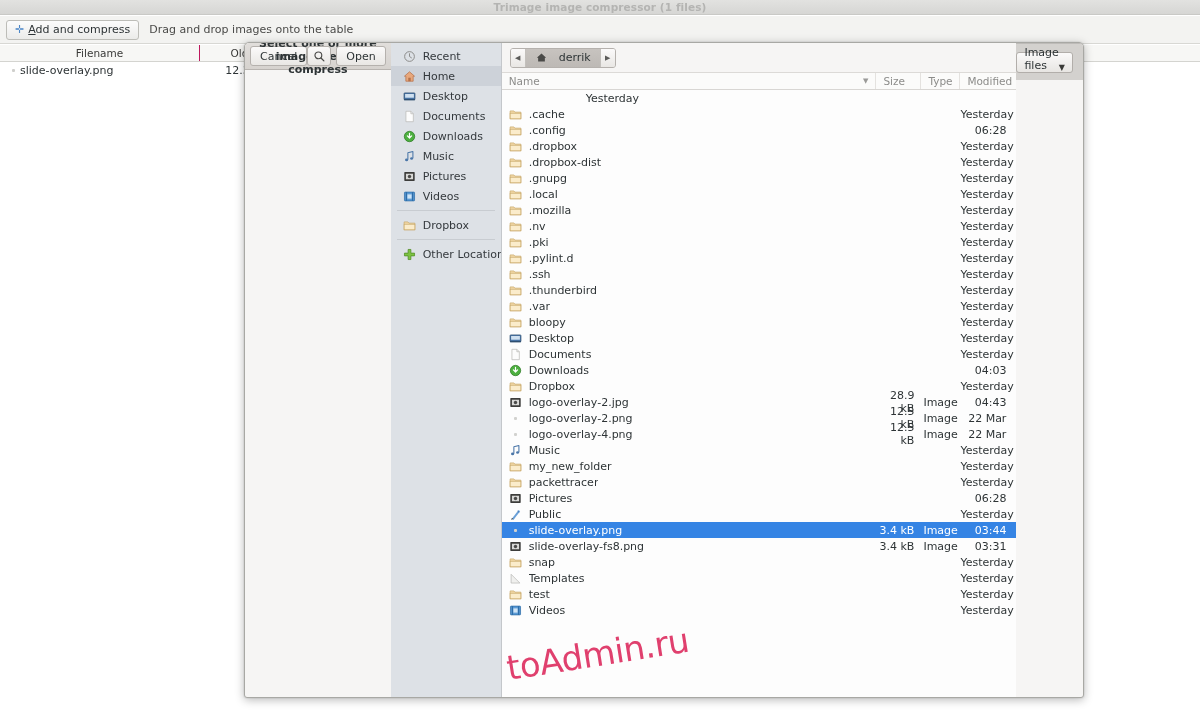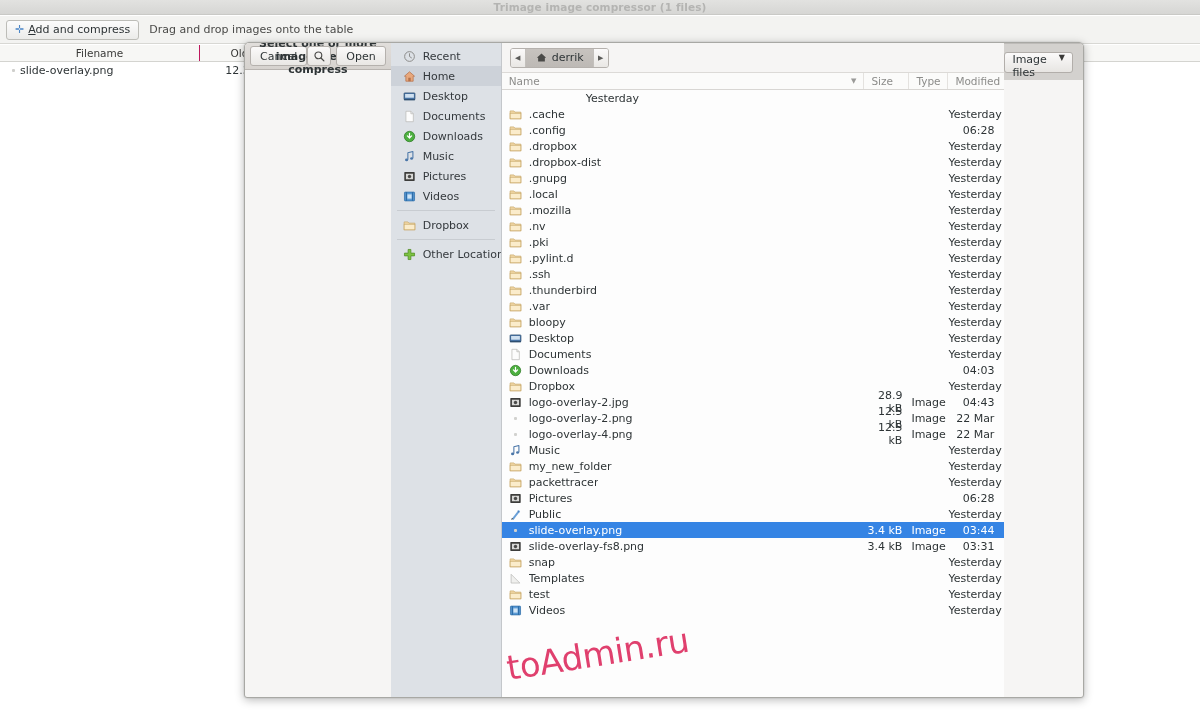--- a/index.html
+++ b/index.html
@@ -140,21 +140,21 @@
     background: linear-gradient(to bottom, #fbfafa 0%, #e9e7e4 100%);
   }
   .pb-arrow {
     width: 15px; display: flex; align-items: center; justify-content: center;
     font-size: 7px; color: #5c5c5a; cursor: default;
     background: linear-gradient(to bottom, #fbfafa 0%, #e9e7e4 100%);
   }
   .pb-arrow.left { border-right: 1px solid #c3c0bc; }
   .pb-arrow.right { border-left: 1px solid #c3c0bc; }
   .pb-crumb {
-    display: flex; align-items: center; gap: 4px; padding: 0 9px;
+    display: flex; align-items: center; gap: 11px; padding: 0 9px;
     font-size: 11px; color: #2e3436; cursor: default;
     background: linear-gradient(to bottom, #c7c3bf 0%, #bdb9b5 100%);
   }
 
   
   #col-header {
     height: 17px; flex: 0 0 17px;
     background: #fbfbfa;
     border-bottom: 1px solid #d8d6d3;
     display: flex; align-items: stretch;
@@ -195,21 +195,21 @@
     height: 37px; flex: 0 0 37px;
     background: #d3d1ce;
     border-top: 1px solid #bdbbb8;
     display: flex; align-items: center; justify-content: flex-end;
     padding-right: 10px;
   }
   #filter-combo {
     height: 21px; padding: 0 7px;
     background: linear-gradient(to bottom, #fbfafa 0%, #e7e5e2 100%);
     border: 1px solid #b2aeaa; border-radius: 3px;
-    display: flex; align-items: flex-start; gap: 12px;
+    display: flex; align-items: flex-end; 
     font-size: 11px; color: #2e3436; cursor: default;
   }
   .combo-caret { font-size: 8px; color: #3a3a38; }
 
   
   #watermark {
     position: absolute; left: 510px; top: 648px;
     font-family: "DejaVu Sans", "Liberation Sans", sans-serif;
     font-size: 34px; color: #e0406e;
     transform: rotate(-9deg);

